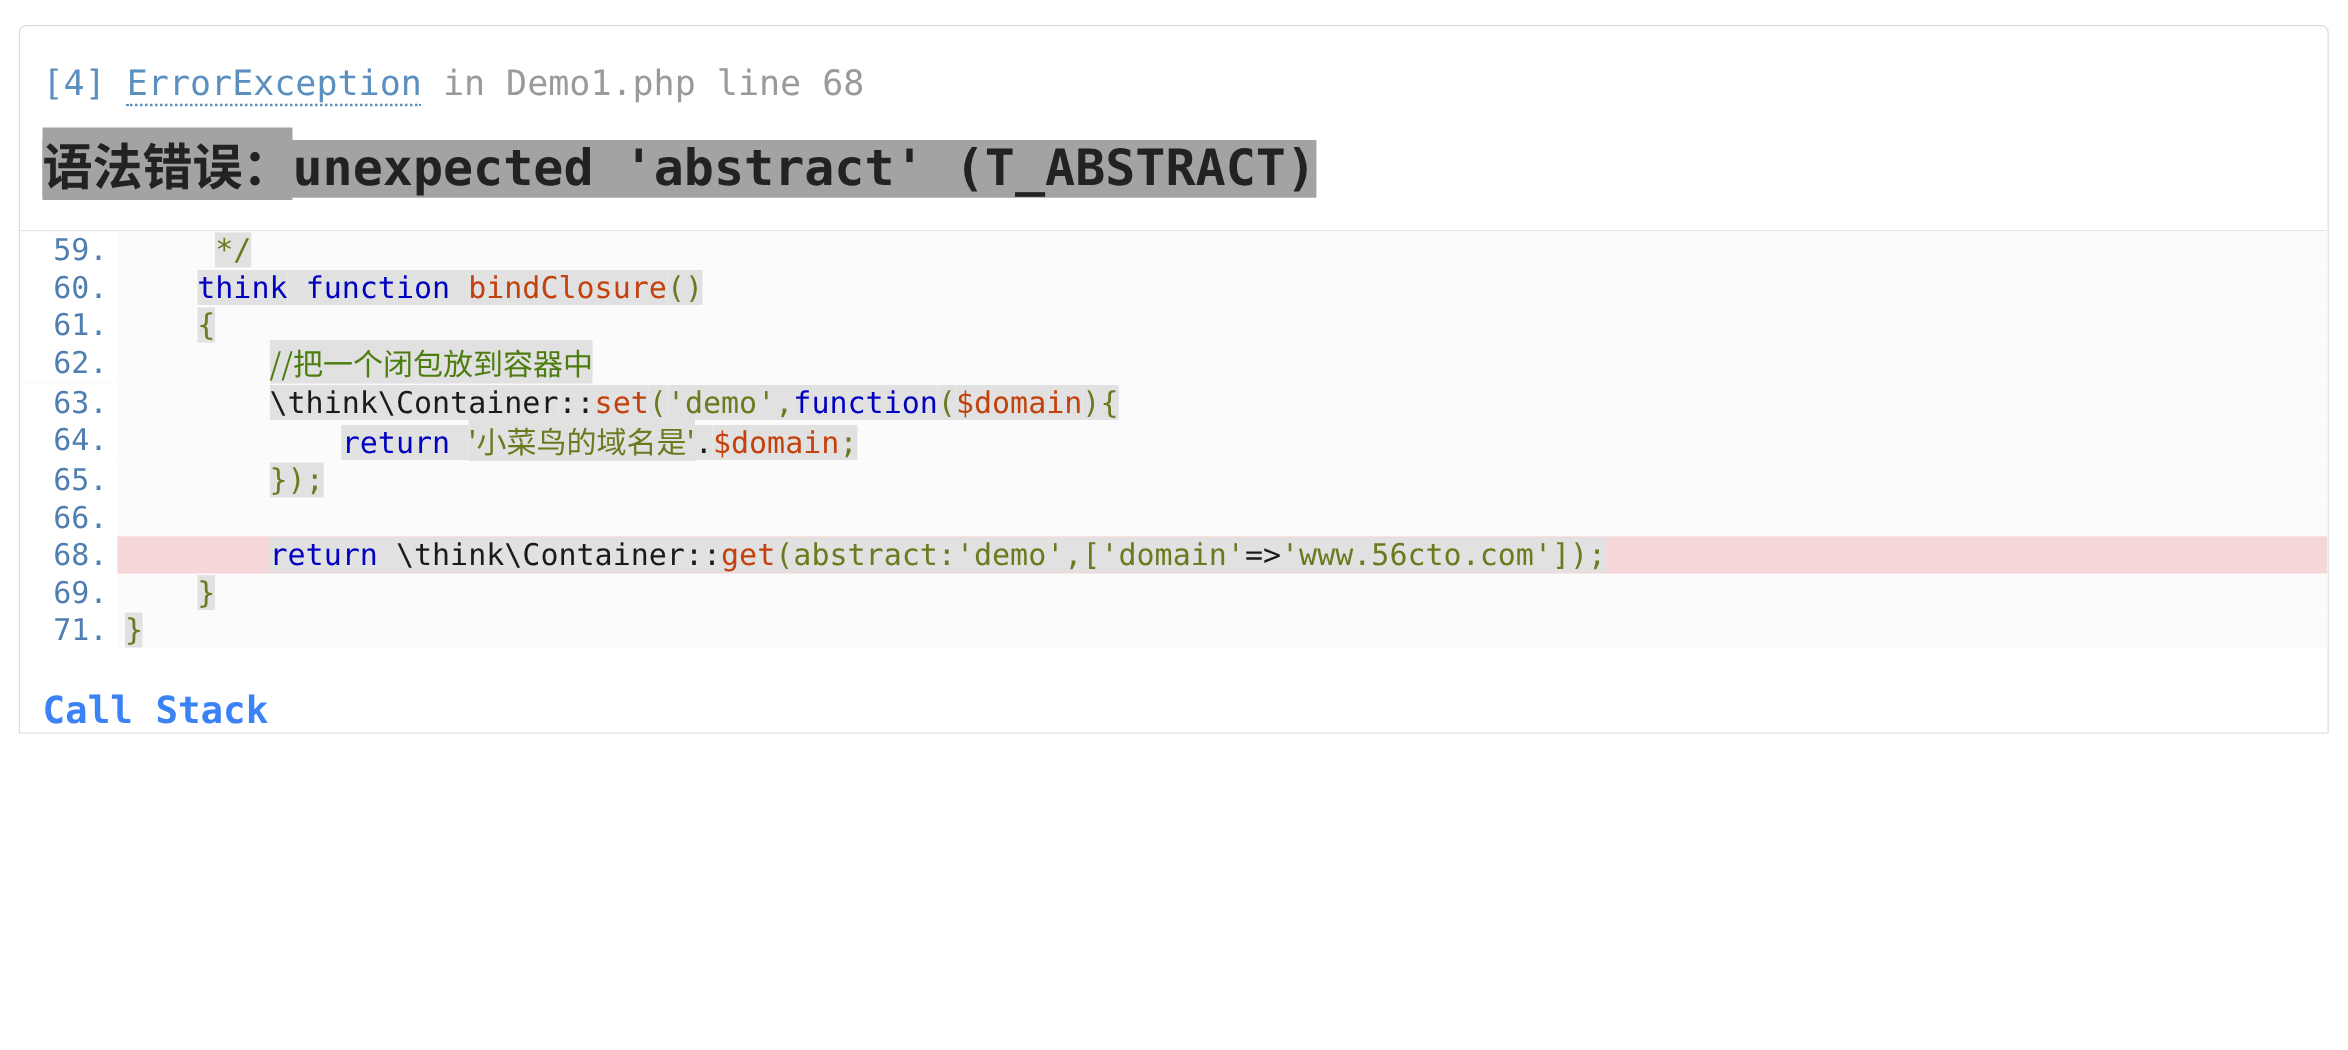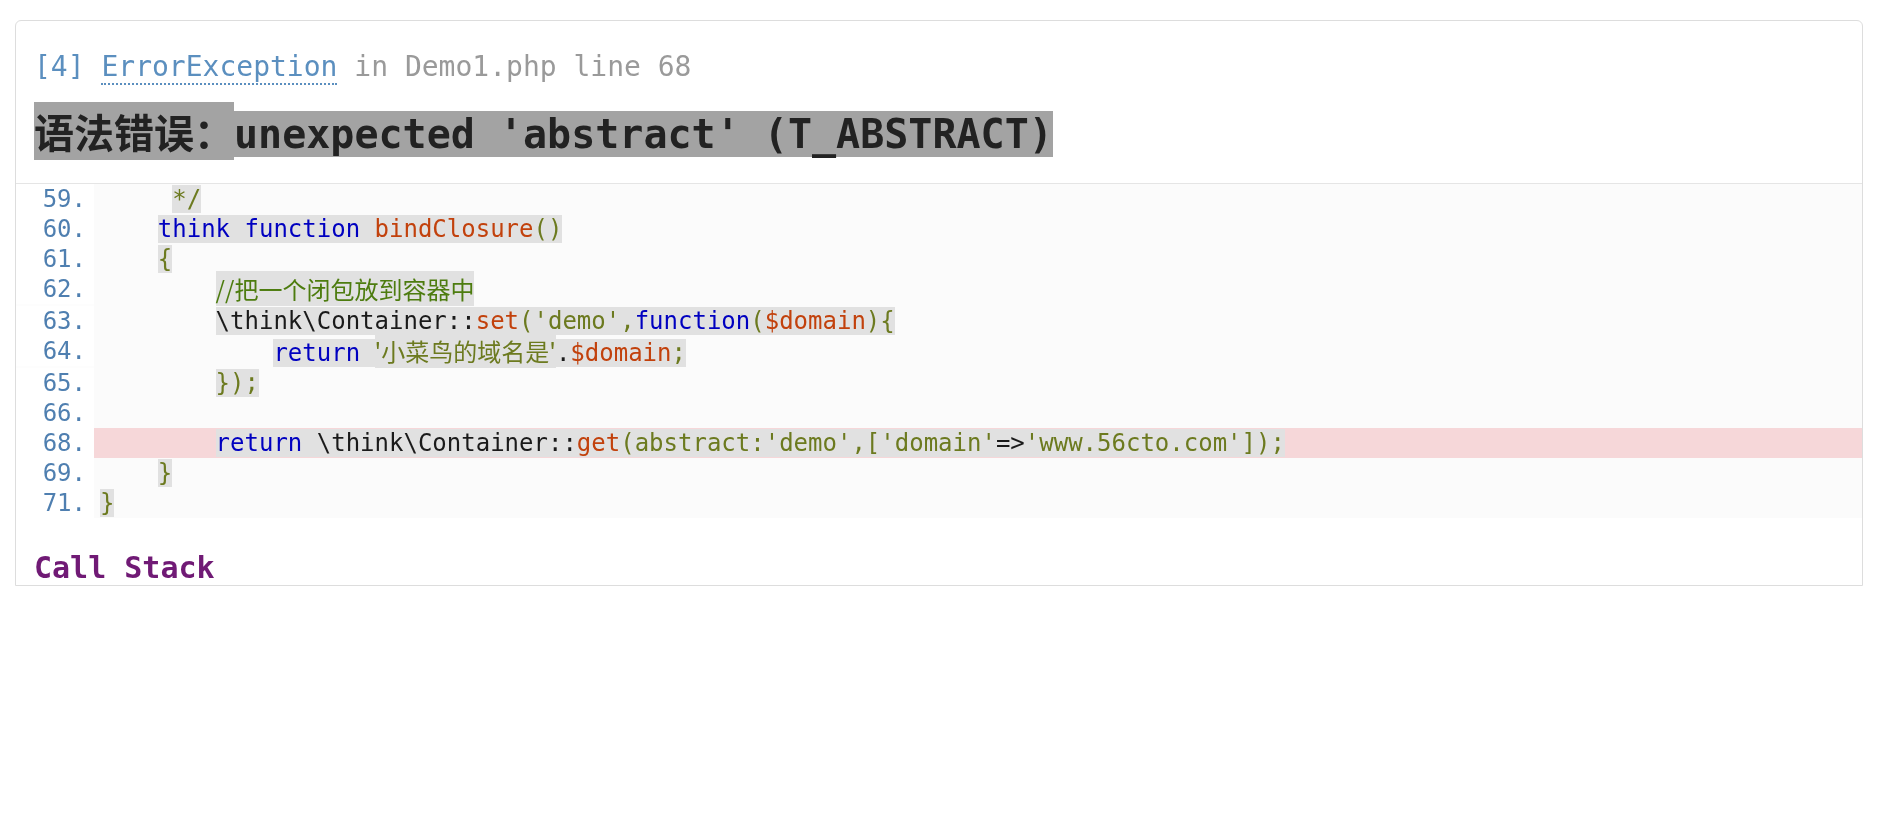--- a/index.html
+++ b/index.html
@@ -64,21 +64,21 @@
   .c-black   { color: #c2410c; }
   .c-ns      { color: #1a1a1a; }      
   .c-op      { color: #1a1a1a; }
   .c-call    { color: #c2410c; }      
   .c-paren   { color: #6c7a1f; }      
   .c-string  { color: #6c7a1f; }      
   .c-arg     { color: #6c7a1f; }      
   .c-punc    { color: #6c7a1f; }      
   .callstack {
     padding: 32px 0 0 18px;
-    color: #701a75;
+    color: #3b82f6;
     font-size: 30px;
     font-weight: 600;
   }
 </style>
 </head>
 <body>
 
 <div class="frame">
 
   <div class="hdr">

